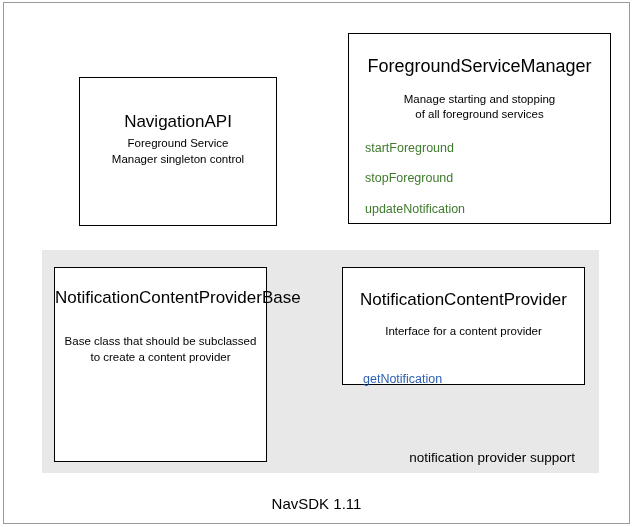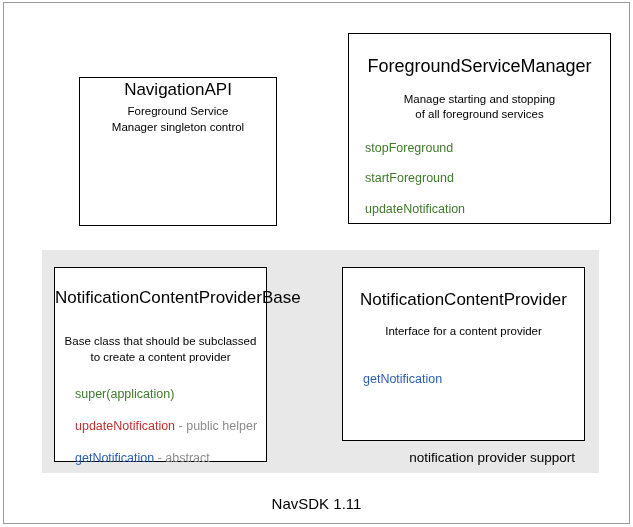--- a/index.html
+++ b/index.html
@@ -51,29 +51,29 @@
   .class-box {
     position: absolute;
     background: #ffffff;
     border: 1.6px solid #000000;
     box-sizing: border-box;
     text-align: center;
   }
   .box-nav      { left: 75px;  top: 74px;  width: 198px; height: 149px; }
   .box-fsm      { left: 344px; top: 30px;  width: 263px; height: 191px; }
   .box-ncpb     { left: 50px;  top: 264px; width: 213px; height: 195px; }
-  .box-ncp      { left: 338px; top: 264px; width: 243px; height: 174px; }
+  .box-ncp      { left: 338px; top: 264px; width: 243px; height: 118px; }
 
   .cls-title {
     font-size: 17px;
     color: #000000;
     line-height: 1.2;
     white-space: nowrap;
   }
-  .box-nav  .cls-title { margin-top: 2px; }
+  .box-nav  .cls-title { margin-top: 34px; }
   .box-fsm  .cls-title { margin-top: 22px; font-size: 18px; }
   .box-ncpb .cls-title { margin-top: 20px; font-size: 17px; }
   .box-ncp  .cls-title { margin-top: 22px; font-size: 17px; }
 
   .cls-desc {
     font-size: 11.5px;
     color: #000000;
     line-height: 1.35;
     margin-top: 4px;
     padding: 0 8px;
@@ -130,45 +130,34 @@
     <div class="class-box box-nav">
       <div class="cls-title">NavigationAPI</div>
       <div class="cls-desc">Foreground Service<br>Manager singleton control</div>
     </div>
 
     <div class="class-box box-fsm">
       <div class="cls-title">ForegroundServiceManager</div>
       <div class="cls-desc">Manage starting and stopping<br>of all foreground services</div>
       <div class="member-list">
         <div class="member">
-          <span class="m-green">stopForeground</span><span class="m-note"></span>
+          <span class="m-green">startForeground</span><span class="m-note"></span>
         </div>
         <div class="member">
-          <span class="m-green">startForeground</span><span class="m-note"></span>
+          <span class="m-green">stopForeground</span><span class="m-note"></span>
         </div>
         <div class="member">
           <span class="m-green">updateNotification</span><span class="m-note"></span>
         </div>
       </div>
     </div>
 
     <div class="class-box box-ncpb">
       <div class="cls-title">NotificationContentProviderBase</div>
       <div class="cls-desc">Base class that should be subclassed<br>to create a content provider</div>
-      <div class="member-list">
-        <div class="member">
-          <span class="m-green">super(application)</span><span class="m-note"></span>
-        </div>
-        <div class="member">
-          <span class="m-red">updateNotification</span><span class="m-note"> - public helper</span>
-        </div>
-        <div class="member">
-          <span class="m-blue">getNotification</span><span class="m-note"> - abstract</span>
-        </div>
-      </div>
     </div>
 
     <div class="class-box box-ncp">
       <div class="cls-title">NotificationContentProvider</div>
       <div class="cls-desc">Interface for a content provider</div>
       <div class="member-list">
         <div class="member">
           <span class="m-blue">getNotification</span><span class="m-note"></span>
         </div>
       </div>

